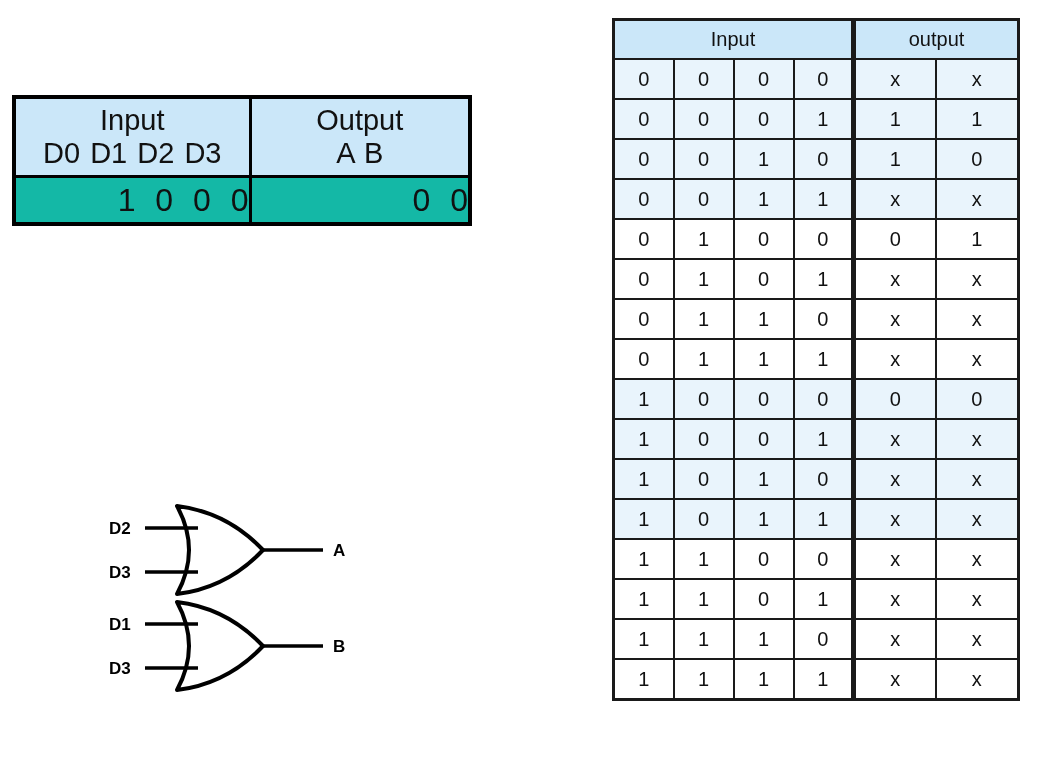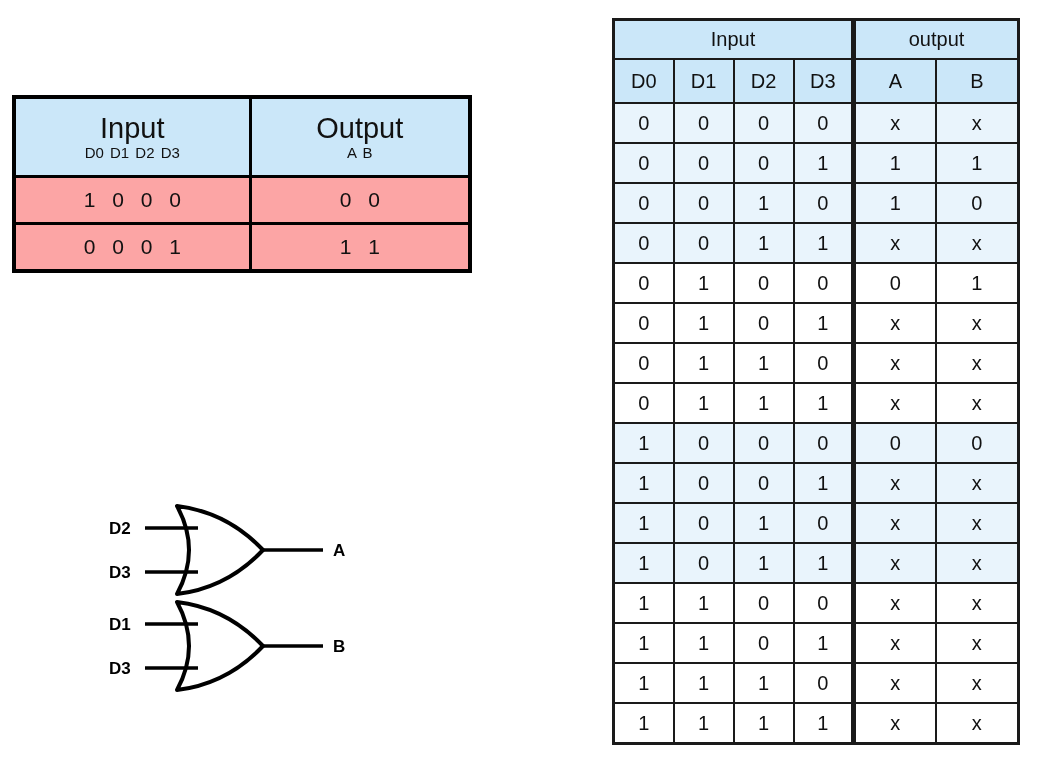--- a/index.html
+++ b/index.html
@@ -18,22 +18,22 @@
   table.lt{
     position:absolute;left:12px;top:95px;width:456px;
     border-collapse:collapse;table-layout:fixed;
     border:4px solid #000;
   }
   table.lt th,table.lt td{
     border:3px solid #000;text-align:center;vertical-align:middle;padding:0;
   }
   table.lt th{background:var(--header-blue);height:76px;font-weight:400;}
   table.lt .h1{font-size:29px;line-height:1.15;}
-  table.lt .h2{font-size:15px;line-height:1.1;word-spacing:2px;text-align:center;}
-  table.lt td{height:44px;font-size:21px;word-spacing:11px;background:#fca5a5;}
+  table.lt .h2{font-size:29px;line-height:1.1;word-spacing:2px;text-align:center;}
+  table.lt td{height:44px;font-size:32px;word-spacing:11px;background:#14b8a6;text-align:right;}
 
   
   table.rt{
     position:absolute;left:612px;top:18px;width:405px;
     border-collapse:collapse;table-layout:fixed;
     border:3px solid var(--border-dark);
   }
   table.rt th,table.rt td{
     border:2px solid var(--border-dark);text-align:center;vertical-align:middle;
     padding:0;font-weight:400;font-size:20px;
@@ -72,24 +72,20 @@
           <div class="h1">Output</div>
           <div class="h2">A B</div>
         </th>
       </tr>
     </thead>
     <tbody>
         <tr>
           <td>1 0 0 0</td>
           <td>0 0</td>
         </tr>
-        <tr>
-          <td>0 0 0 1</td>
-          <td>1 1</td>
-        </tr>
       </tbody>
   </table>
 
   <div class="gate" id="gate-a">
     <svg viewBox="0 0 260 95">
       <path d="M82,3 Q132,9 168,47 Q132,85 82,91 Q106,47 82,3 Z" fill="#ffffff" stroke="#000" stroke-width="4" stroke-linejoin="round"></path>
       <line x1="50" y1="25" x2="103" y2="25" stroke="#000" stroke-width="3.5"></line>
       <line x1="50" y1="69" x2="103" y2="69" stroke="#000" stroke-width="3.5"></line>
       <line x1="168" y1="47" x2="228" y2="47" stroke="#000" stroke-width="3.5"></line>
       <text x="14" y="31" class="glabel">D2</text>
@@ -117,28 +113,20 @@
         <col style="width:60px">
         <col style="width:60px">
       <col style="width:82px">
         <col style="width:83px">
     </colgroup>
     <thead>
       <tr class="group-header">
         <th colspan="4" class="sec-end">Input</th>
         <th colspan="2">output</th>
       </tr>
-      <tr class="col-header">
-        <th>D0</th>
-        <th>D1</th>
-        <th>D2</th>
-        <th class="sec-end">D3</th>
-        <th>A</th>
-        <th>B</th>
-      </tr>
     </thead>
     <tbody>
         <tr class="blue">
           <td>0</td>
           <td>0</td>
           <td>0</td>
           <td class="sec-end">0</td>
           <td>x</td>
           <td>x</td>
         </tr>

